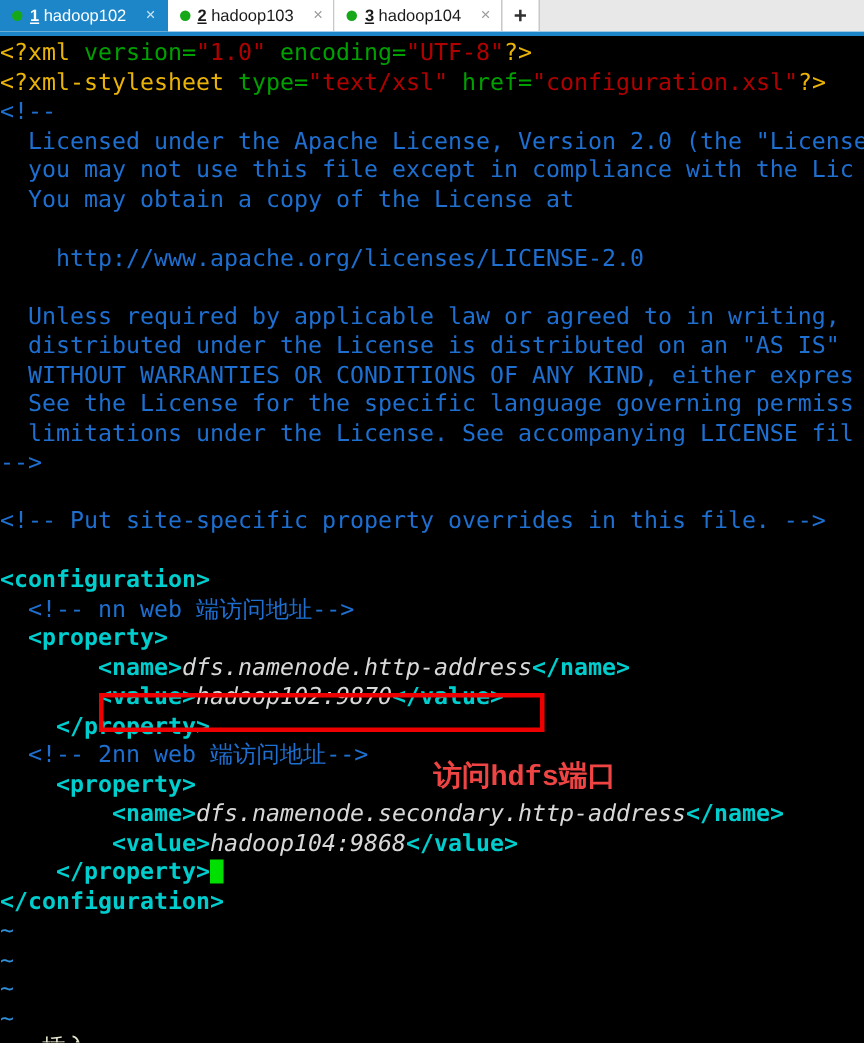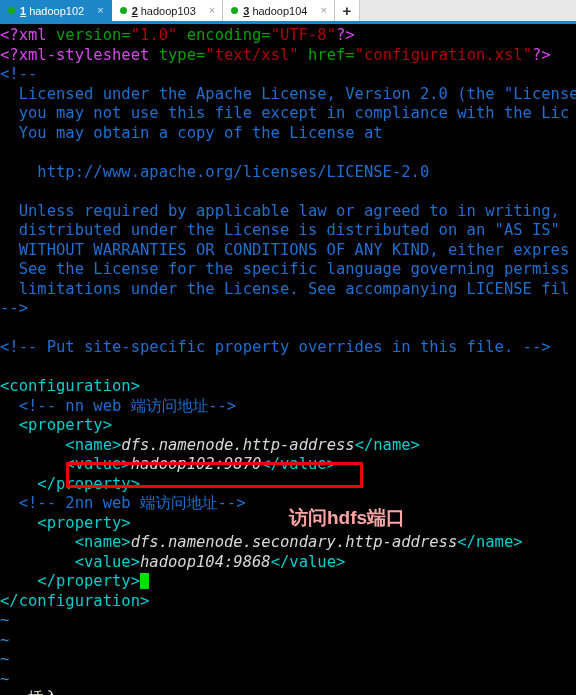--- a/index.html
+++ b/index.html
@@ -107,22 +107,22 @@
     font-size: 15.5px;
     line-height: 19.5px;
     letter-spacing: 0px;
   }
   .ln {
     height: 19.5px;
     white-space: pre;
     overflow: hidden;
   }
   
-  .c-tag    { color: #00cdcd; }        
-  .c-proc   { color: #d946ef; }        
+  .c-tag    { color: #00cdcd; font-weight: bold; }        
+  .c-proc   { color: #eab308; }        
   .c-attr   { color: #00a000; text-align: center; }        
   .c-str    { color: #b00000; }        
   .c-cmt    { color: #1e6fd0; }        
   .c-txt    { color: #d8d8d8; font-style: italic; }        
   .c-tilde  { color: #2f8fd8; }        
   .c-status { color: #e8e8d0; }        
 
   .cursor {
     display: inline-block;
     width: 9px;
@@ -139,22 +139,22 @@
     width: 297px;
     height: 26px;
     border: 3px solid #ee0000;
     box-sizing: border-box;
     pointer-events: none;
   }
   #annot-text {
     position: absolute;
     left: 289px;
     top: 483px;
-    color: #fca5a5;
-    font-family: Liberation Sans, sans-serif;
+    color: #ef4444;
+    font-family: Liberation Mono, monospace;
     font-size: 19px;
     font-weight: bold;
     line-height: 22px;
     white-space: nowrap;
   }
 </style>
 </head>
 <body>
 
 <div id="tabbar">

